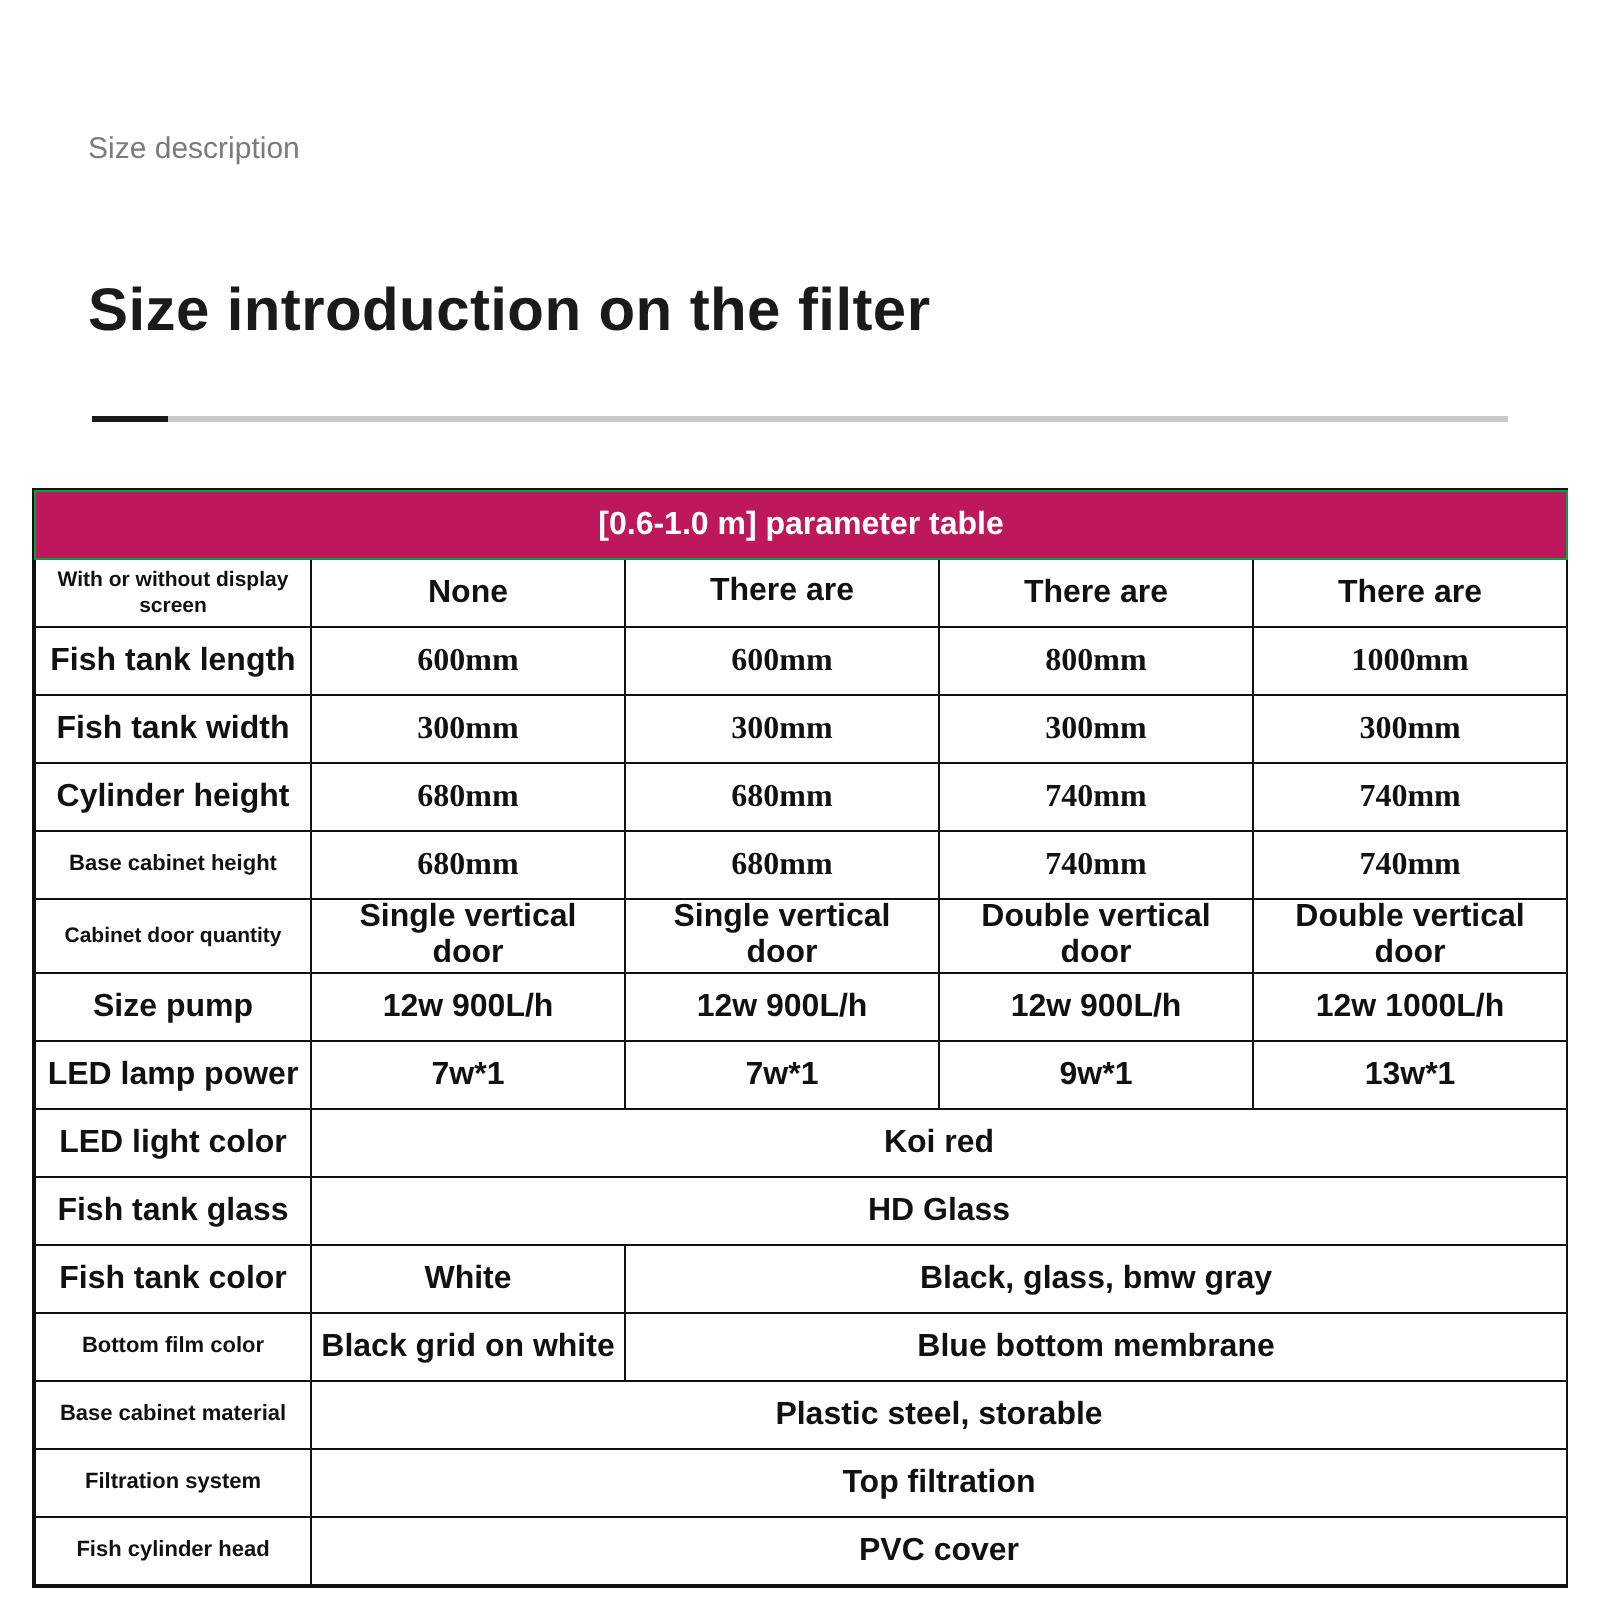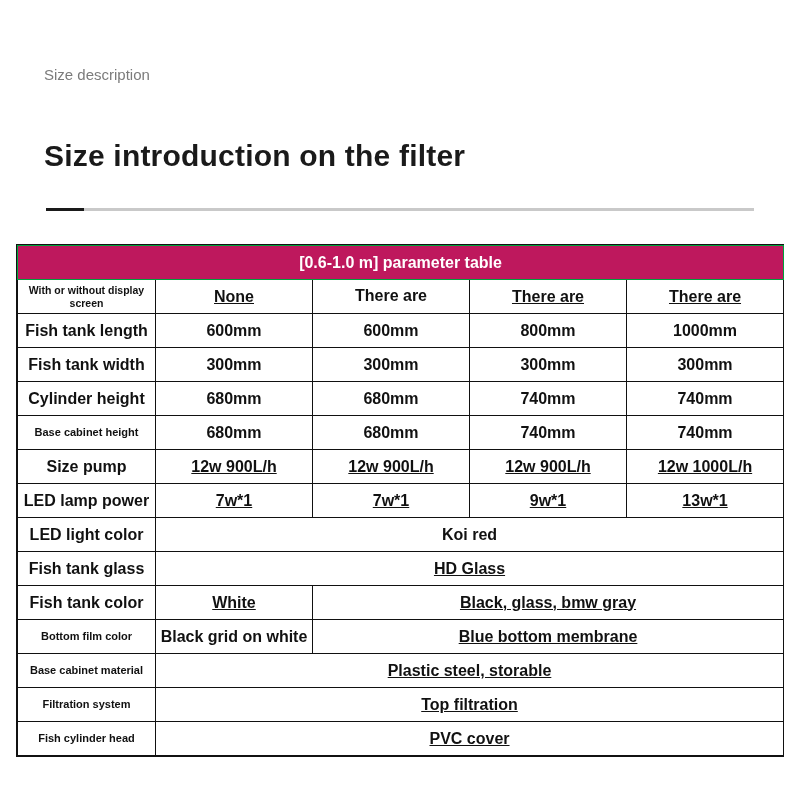--- a/index.html
+++ b/index.html
@@ -96,22 +96,22 @@
     font-weight: bold;
   }
   .label.sm {
     font-size: 11px;
     line-height: 1.15;
   }
   .label.xs {
     font-size: 10.5px;
     line-height: 1.15;
   }
-  .v-lg { font-size: 18px; }
-  .v-md { font-size: 16px; text-decoration: underline; }
+  .v-lg { font-size: 18px; font-family: Liberation Serif, serif; }
+  .v-md { font-size: 16px; }
   .v-sm { font-size: 13.5px; }
   .v-xs { font-size: 11px; line-height: 1.1; }
   .v-xxs { font-size: 9.5px; line-height: 1.05; }
   .koi { color: #e8372b; font-size: 15px; }
 </style>
 </head>
 <body>
 
 <div class="page">
 
@@ -163,20 +163,27 @@
             <td class="v-lg">740mm</td>
           </tr>
           <tr>
             <td class="label sm">Base cabinet height</td>
             <td class="v-lg">680mm</td>
             <td class="v-lg">680mm</td>
             <td class="v-lg">740mm</td>
             <td class="v-lg">740mm</td>
           </tr>
           <tr>
+            <td class="label xs">Cabinet door quantity</td>
+            <td class="v-sm">Single vertical door</td>
+            <td class="v-sm">Single vertical door</td>
+            <td class="v-sm">Double vertical door</td>
+            <td class="v-xs">Double vertical door</td>
+          </tr>
+          <tr>
             <td class="label">Size pump</td>
             <td class="v-md">12w  900L/h</td>
             <td class="v-md">12w  900L/h</td>
             <td class="v-md">12w  900L/h</td>
             <td class="v-md">12w  1000L/h</td>
           </tr>
           <tr>
             <td class="label">LED lamp power</td>
             <td class="v-md">7w*1</td>
             <td class="v-md">7w*1</td>

